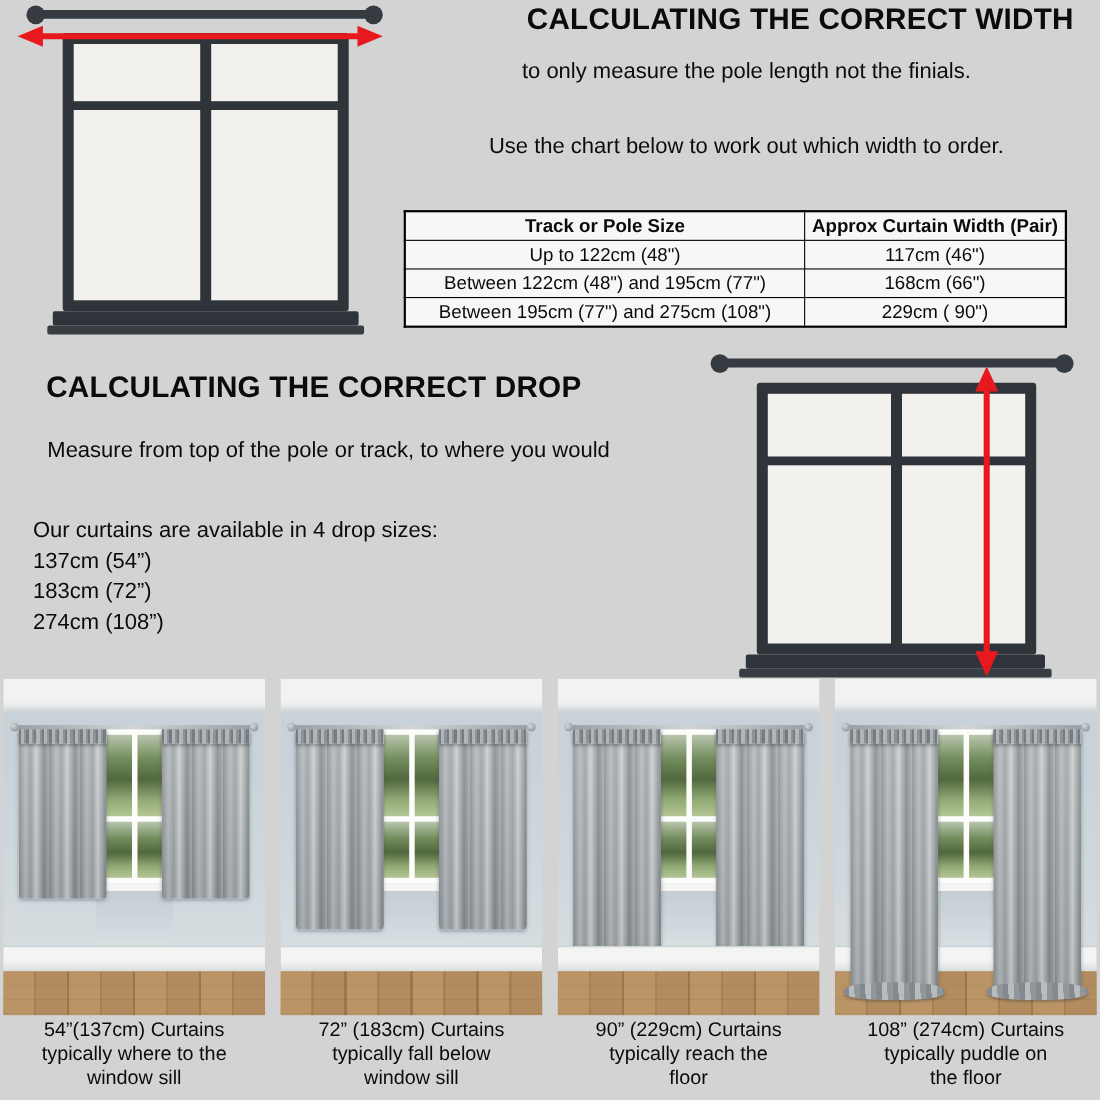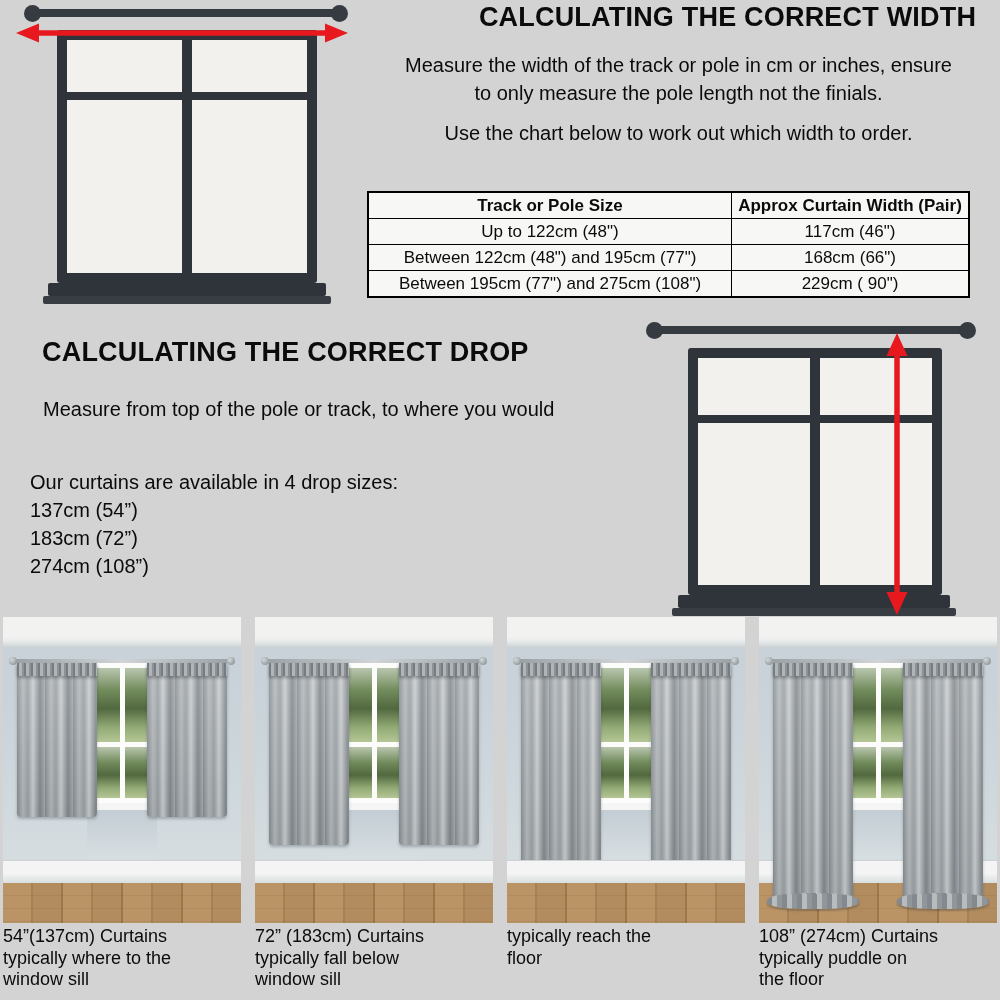--- a/index.html
+++ b/index.html
@@ -121,21 +121,21 @@
   .skirting { position:absolute; left:0; right:0; top:243px; height:23px;
     background:linear-gradient(180deg,#f3f4f3 0 55%, #e3e7e7 80%, #d6dbdc 100%);
     border-top:1px solid #cdd3d5; box-shadow:0 2px 3px rgba(90,90,90,.3); }
   .floor { position:absolute; left:0; right:0; top:266px; height:40px;
     background:
       repeating-linear-gradient(180deg, rgba(0,0,0,0) 0 12px, rgba(0,0,0,.05) 12px 13px),
       repeating-linear-gradient(90deg, #bb9466 0 28px, #a58153 28px 30px, #b28c5f 30px 58px, #9b784c 58px 60px),
       linear-gradient(180deg,#c4a175,#9c7b51); }
 
   
-  .caption { position:absolute; top:926px; width:238px; 
+  .caption { position:absolute; top:926px; width:238px; text-align:center;
     font-size:18px; line-height:21.5px; }
   .caption.c1 { left:3px; } .caption.c2 { left:255px; }
   .caption.c3 { left:507px; } .caption.c4 { left:759px; }
   .caption div { white-space:nowrap; }
 </style>
 </head>
 <body>
 
 <div class="canvas">
 
@@ -153,21 +153,20 @@
     <div class="sill s2"></div>
     <svg class="arrow-h" viewBox="0 0 336 22" preserveAspectRatio="none">
       <line x1="20" y1="11" x2="316" y2="11" stroke-width="5.5"></line>
       <polygon points="2,11 25,1.5 25,20.5"></polygon>
       <polygon points="334,11 311,1.5 311,20.5"></polygon>
     </svg>
   </div>
 
   <div class="title title-width">CALCULATING THE CORRECT WIDTH</div>
   <div class="para para-width1">
-    <div>Measure the width of the track or pole in cm or inches, ensure</div>
     <div>to only measure the pole length not the finials.</div>
   </div>
   <div class="para para-width2">Use the chart below to work out which width to order.</div>
 
   <table class="size-table">
     <tbody>
       <tr>
         <th class="col-a">Track or Pole Size</th>
         <th>Approx Curtain Width (Pair)</th>
       </tr>
@@ -302,20 +301,21 @@
     <div>54”(137cm) Curtains</div>
     <div>typically where to the</div>
     <div>window sill</div>
   </div>
   <div class="caption c2">
     <div>72” (183cm) Curtains</div>
     <div>typically fall below</div>
     <div>window sill</div>
   </div>
   <div class="caption c3">
+    <div>90” (229cm) Curtains</div>
     <div>typically reach the</div>
     <div>floor</div>
   </div>
   <div class="caption c4">
     <div>108” (274cm) Curtains</div>
     <div>typically puddle on</div>
     <div>the floor</div>
   </div>
 
 </div>

